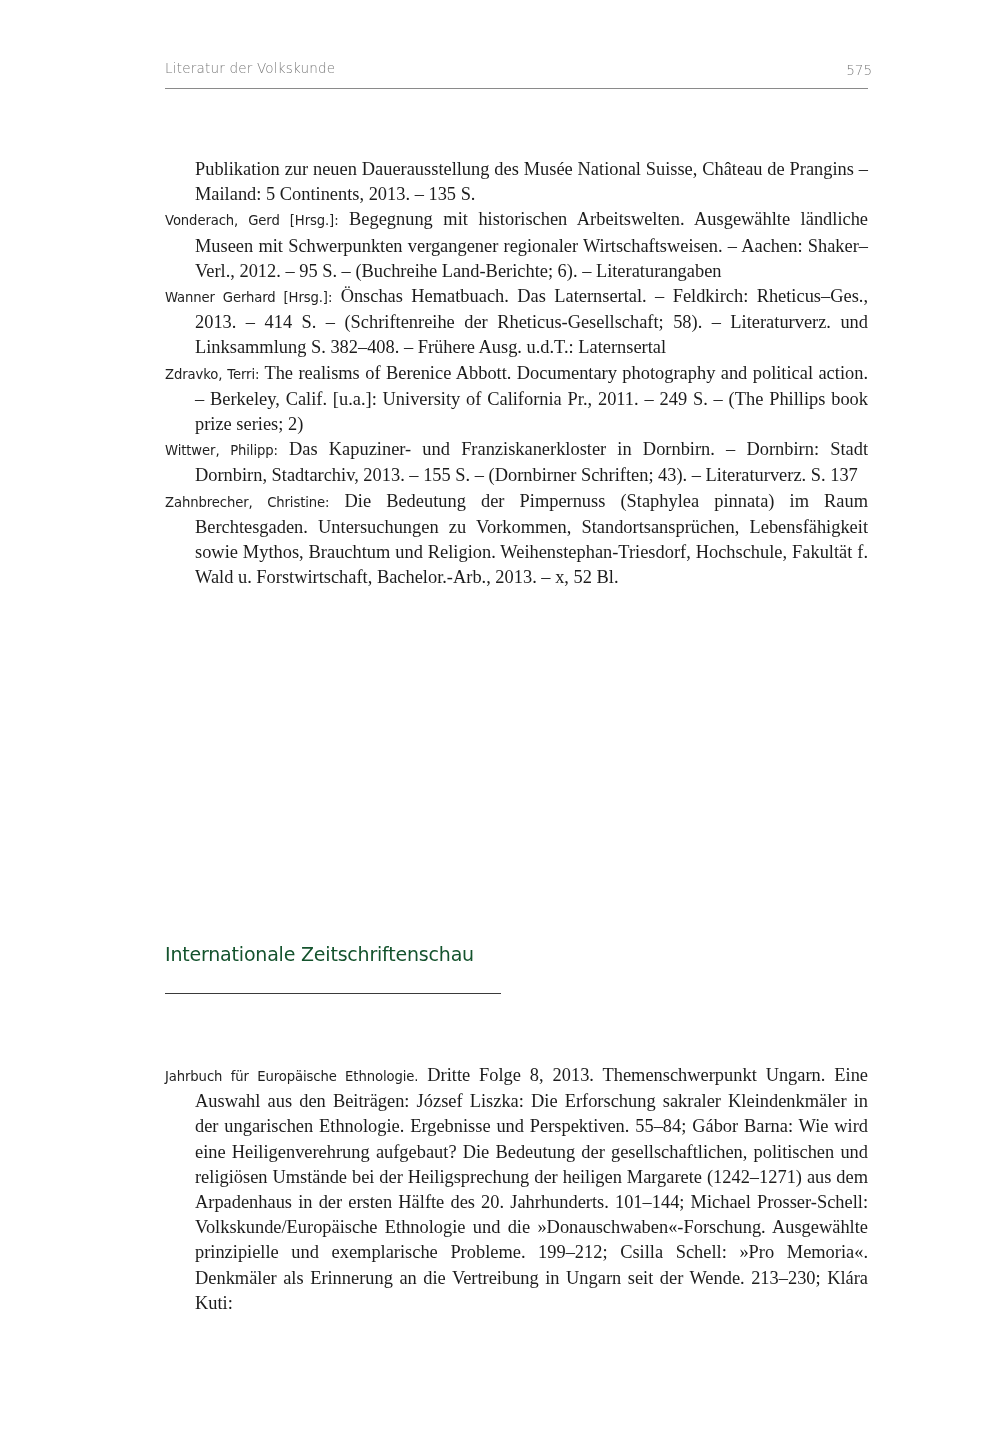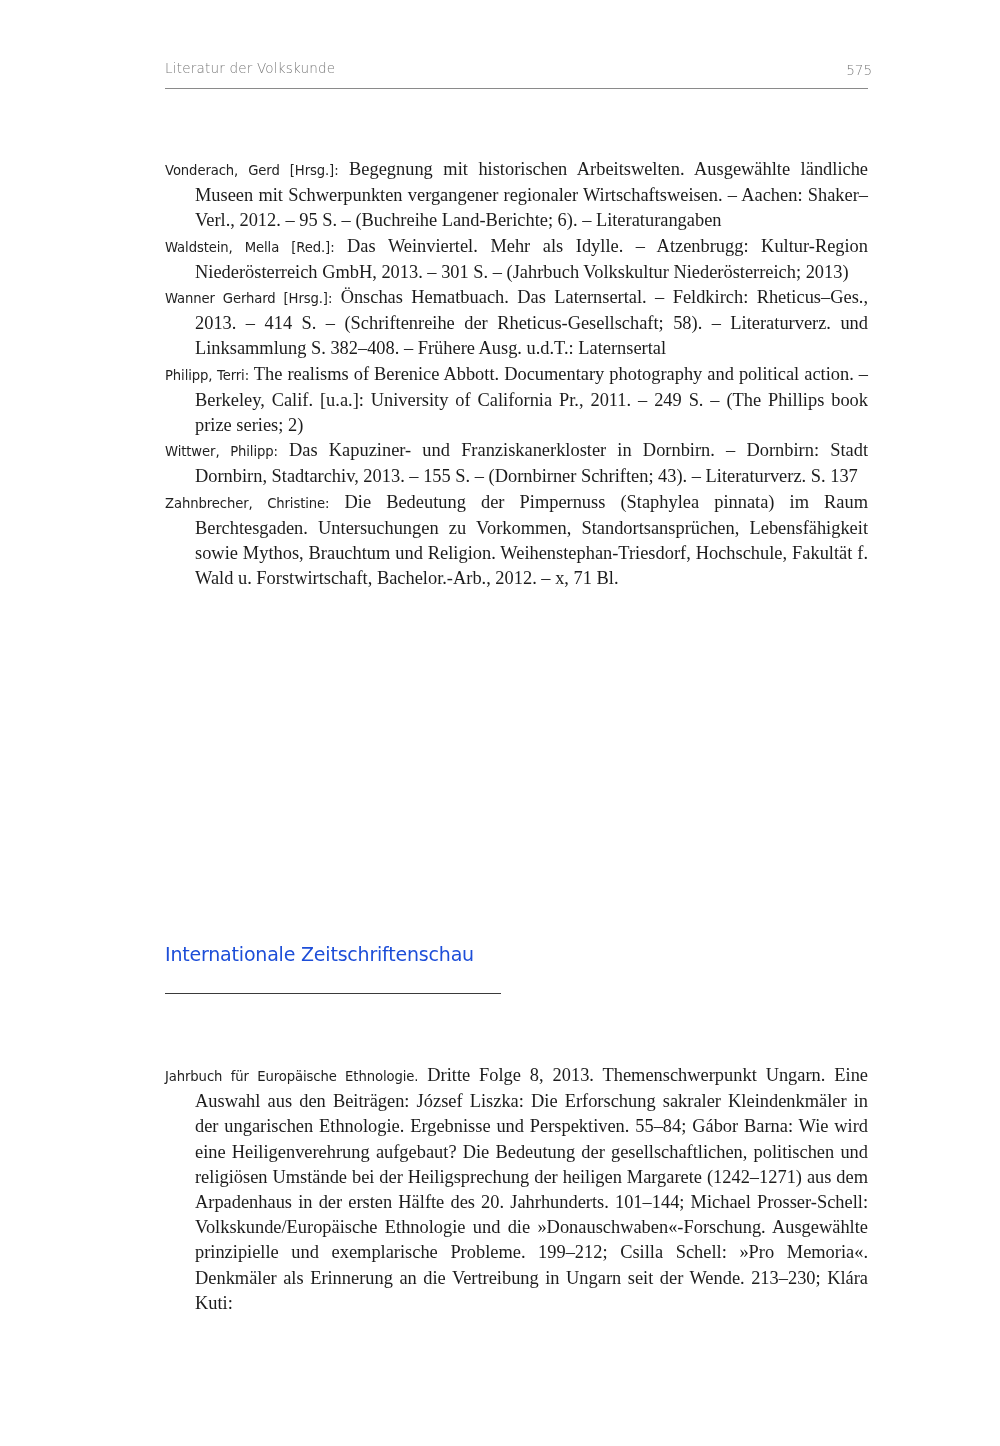--- a/index.html
+++ b/index.html
@@ -19,21 +19,21 @@
     line-height: 25.2px; color: #1c1c1c;
   }
   .entry { padding-left: 30px; text-indent: -30px; text-align: justify; margin: 0; }
   .entry.cont { padding-left: 30px; text-indent: 0; }
   .author {
     font-family: "DejaVu Sans", sans-serif; font-size: 13.2px; letter-spacing: -0.1px;
     color: #222;
   }
   .section-head {
     position: absolute; left: 165px; top: 943px;
-    font-family: "DejaVu Sans", sans-serif; font-size: 19px; color: #1d4ed8; font-weight: 400;
+    font-family: "DejaVu Sans", sans-serif; font-size: 19px; color: #14532d; font-weight: 400;
     letter-spacing: -0.2px;
   }
   .section-rule {
     position: absolute; left: 165px; top: 993px; width: 336px; height: 0;
     border-top: 1.5px solid #3a3a3a;
   }
   .journal {
     position: absolute; left: 165px; top: 1063px; width: 703px;
     font-family: "Liberation Serif", "DejaVu Serif", serif; font-size: 18.4px;
     line-height: 25.2px; color: #1c1c1c;
@@ -43,33 +43,33 @@
 <body>
 
 <div class="page">
 
   <div class="running-head">
     <span class="title">Literatur der Volkskunde</span>
     <span class="pageno">575</span>
   </div>
 
   <div class="entries">
+    <p class="entry cont">Publikation zur neuen Dauerausstellung des Musée National Suisse, Château de Prangins – Mailand: 5 Continents, 2013. – 135 S.</p>
 
 
     <p class="entry"><span class="author">Vonderach, Gerd [Hrsg.]:</span><span> Begegnung mit historischen Arbeitswelten. Ausgewählte ländliche Museen mit Schwerpunkten vergangener regionaler Wirtschaftsweisen. – Aachen: Shaker–Verl., 2012. – 95 S. – (Buchreihe Land-Berichte; 6). – Literaturangaben</span></p>
 
-    <p class="entry"><span class="author">Waldstein, Mella [Red.]:</span><span> Das Weinviertel. Mehr als Idylle. – Atzenbrugg: Kultur-Region Niederösterreich GmbH, 2013. – 301 S. – (Jahrbuch Volkskultur Niederösterreich; 2013)</span></p>
 
     <p class="entry"><span class="author">Wanner Gerhard [Hrsg.]:</span><span> Önschas Hematbuach. Das Laternsertal. – Feldkirch: Rheticus–Ges., 2013. – 414 S. – (Schriftenreihe der Rheticus-Gesellschaft; 58). – Literaturverz. und Linksammlung S. 382–408. – Frühere Ausg. u.d.T.: Laternsertal</span></p>
 
-    <p class="entry"><span class="author">Philipp, Terri:</span><span> The realisms of Berenice Abbott. Documentary photography and political action. – Berkeley, Calif. [u.a.]: University of California Pr., 2011. – 249 S. – (The Phillips book prize series; 2)</span></p>
+    <p class="entry"><span class="author">Zdravko, Terri:</span><span> The realisms of Berenice Abbott. Documentary photography and political action. – Berkeley, Calif. [u.a.]: University of California Pr., 2011. – 249 S. – (The Phillips book prize series; 2)</span></p>
 
     <p class="entry"><span class="author">Wittwer, Philipp:</span><span> Das Kapuziner- und Franziskanerkloster in Dornbirn. – Dornbirn: Stadt Dornbirn, Stadtarchiv, 2013. – 155 S. – (Dornbirner Schriften; 43). – Literaturverz. S. 137</span></p>
 
-    <p class="entry"><span class="author">Zahnbrecher, Christine:</span><span> Die Bedeutung der Pimpernuss (Staphylea pinnata) im Raum Berchtesgaden. Untersuchungen zu Vorkommen, Standortsansprüchen, Lebensfähigkeit sowie Mythos, Brauchtum und Religion. Weihenstephan-Triesdorf, Hochschule, Fakultät f. Wald u. Forstwirtschaft, Bachelor.-Arb., 2012. – x, 71 Bl.</span></p>
+    <p class="entry"><span class="author">Zahnbrecher, Christine:</span><span> Die Bedeutung der Pimpernuss (Staphylea pinnata) im Raum Berchtesgaden. Untersuchungen zu Vorkommen, Standortsansprüchen, Lebensfähigkeit sowie Mythos, Brauchtum und Religion. Weihenstephan-Triesdorf, Hochschule, Fakultät f. Wald u. Forstwirtschaft, Bachelor.-Arb., 2013. – x, 52 Bl.</span></p>
 
   </div>
 
   <h2 class="section-head" style="margin:0;">Internationale Zeitschriftenschau</h2>
   <div class="section-rule"></div>
 
   <div class="journal">
     <p class="entry"><span class="author">Jahrbuch für Europäische Ethnologie.</span><span> Dritte Folge 8, 2013. Themenschwerpunkt Ungarn. Eine Auswahl aus den Beiträgen: József Liszka: Die Erforschung sakraler Kleindenkmäler in der ungarischen Ethnologie. Ergebnisse und Perspektiven. 55–84; Gábor Barna: Wie wird eine Heiligenverehrung aufgebaut? Die Bedeutung der gesellschaftlichen, politischen und religiösen Umstände bei der Heiligsprechung der heiligen Margarete (1242–1271) aus dem Arpadenhaus in der ersten Hälfte des 20. Jahrhunderts. 101–144; Michael Prosser-Schell: Volkskunde/Europäische Ethnologie und die »Donauschwaben«-Forschung. Ausgewählte prinzipielle und exemplarische Probleme. 199–212; Csilla Schell: »Pro Memoria«. Denkmäler als Erinnerung an die Vertreibung in Ungarn seit der Wende. 213–230; Klára Kuti:</span></p>
   </div>
 

